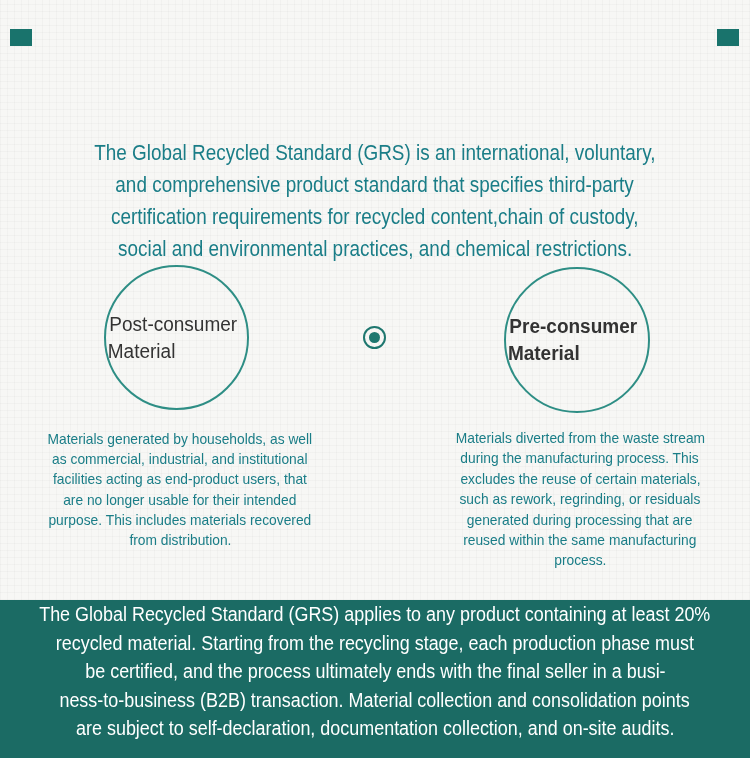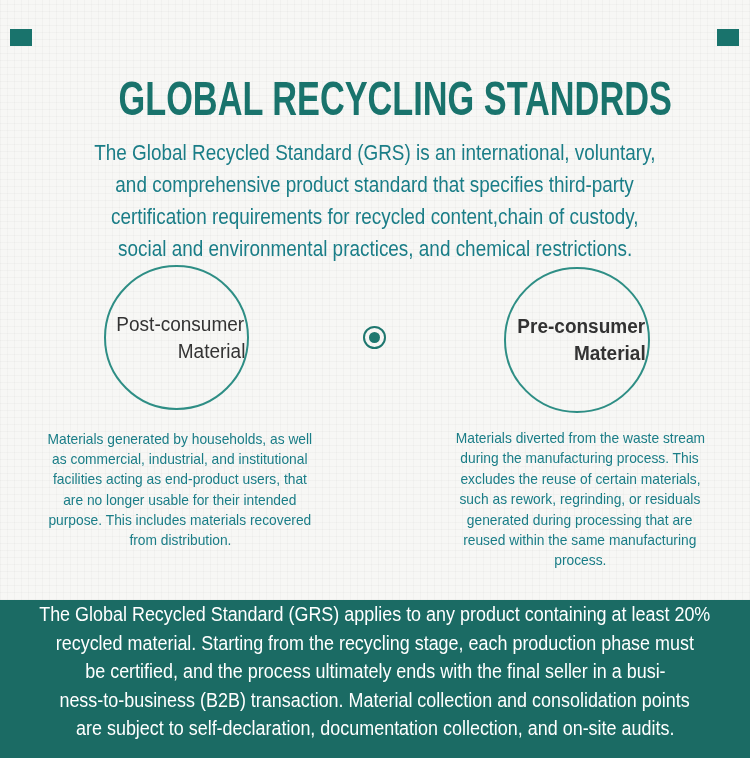--- a/index.html
+++ b/index.html
@@ -35,21 +35,21 @@
     transform:scaleX(0.70); transform-origin:50% 50%;
   }
   .intro{
     position:absolute; top:137px; left:0; width:750px;
     display:flex; flex-direction:column; align-items:center;
     color:var(--body-teal); font-size:21.5px; line-height:32px;justify-content:center;
   }
   .intro .line{white-space:nowrap; transform:scaleX(0.88); transform-origin:50% 50%;}
   .circle{
     position:absolute; border:2px solid var(--circle-border); border-radius:50%;
-    display:flex; flex-direction:column; align-items:flex-end; justify-content:center;
+    display:flex; flex-direction:column; align-items:flex-start; justify-content:center;
     color:var(--circle-text); font-size:20px; line-height:27px; text-align:center;
   }
   .circle.post{left:104px; top:265px; width:145px; height:145px;}
   .circle.pre{left:504px; top:267px; width:146px; height:146px;font-weight:bold;}
   .circle .line{white-space:nowrap; transform:scaleX(0.95); transform-origin:50% 50%;}
   .dot{
     position:absolute; left:363px; top:326px; width:23px; height:23px;
     border:2px solid var(--dot); border-radius:50%;
     display:flex; align-items:center; justify-content:center;
   }
@@ -71,23 +71,20 @@
 </style>
 </head>
 <body>
 
 <div class="canvas">
   <div class="texture"></div>
 
   <div class="corner-mark left"></div>
   <div class="corner-mark right"></div>
 
-  <div class="title-wrap">
-    <h1 class="title">GLOBAL RECYCLING STANDRDS</h1>
-  </div>
 
   <div class="intro">
     <div class="line">The Global Recycled Standard (GRS) is an international, voluntary,</div>
     <div class="line">and comprehensive product standard that specifies third-party</div>
     <div class="line">certification requirements for recycled content,chain of custody,</div>
     <div class="line">social and environmental practices, and chemical restrictions.</div>
   </div>
 
   <div class="circle post">
     <div class="line">Post-consumer</div>

